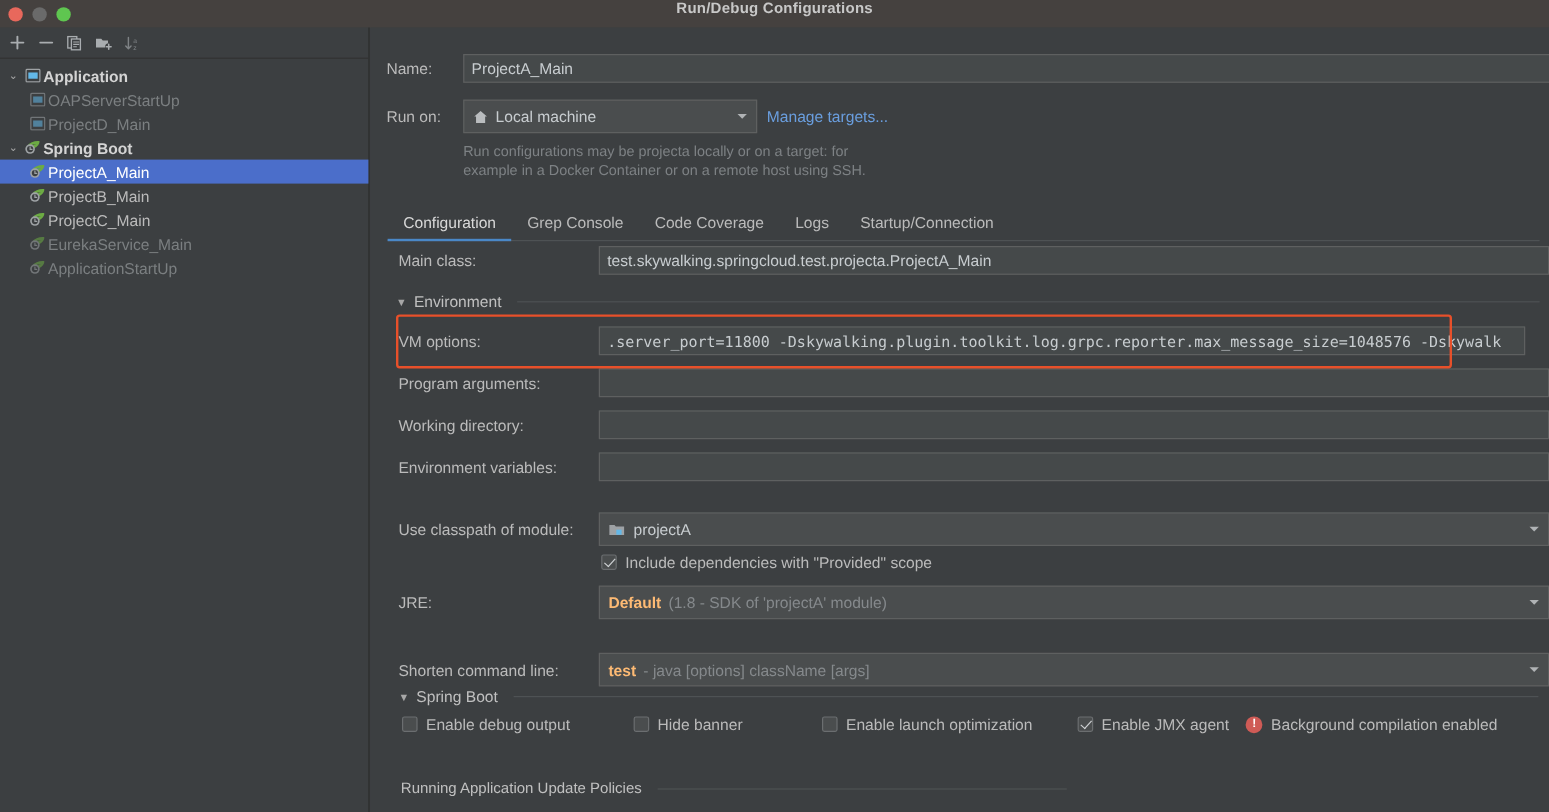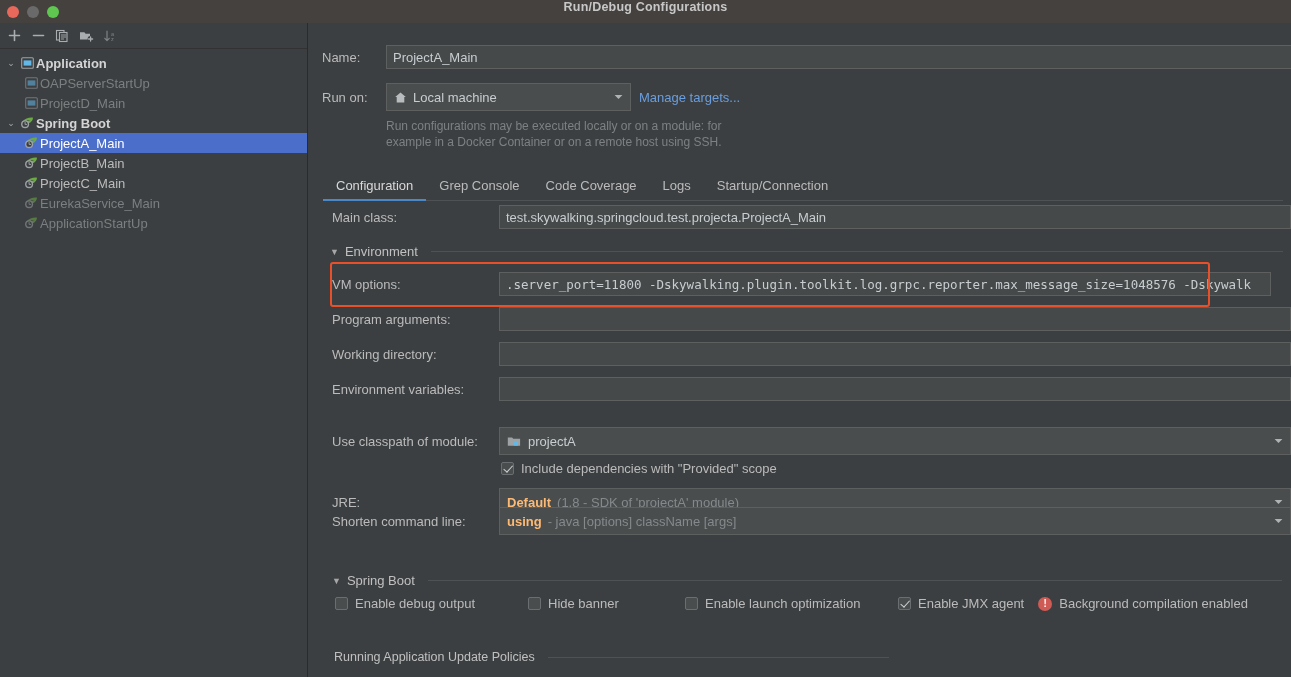--- a/index.html
+++ b/index.html
@@ -339,21 +339,21 @@
       <span class="arrow">
         <svg width="9" height="6" viewBox="0 0 9 6">
             <path d="M0.6 1 4.5 5 8.4 1z" fill="#b0b3b5"></path>
           </svg>
       </span>
     </div>
     <div class="linkbtn" style="margin-left:8px;">Manage targets...</div>
   </div>
 
   <div style="position:absolute; left:77px; top:95px; width:470px;">
-    <div class="hint">Run configurations may be executed locally or on a module: for</div>
+    <div class="hint">Run configurations may be projecta locally or on a target: for</div>
     <div class="hint">example in a Docker Container or on a remote host using SSH.</div>
   </div>
 
   <div id="tabs" style="position:absolute; left:14px; top:148px; width:960px;">
       <div class="tab active">Configuration</div>
       <div class="tab">Grep Console</div>
       <div class="tab">Code Coverage</div>
       <div class="tab">Logs</div>
       <div class="tab">Startup/Connection</div>
     </div>
@@ -418,24 +418,24 @@
       <span class="bold">Default</span>
       <span class="grey" style="margin-left:6px;">(1.8 - SDK of 'projectA' module)</span>
       <span class="arrow">
         <svg width="9" height="6" viewBox="0 0 9 6">
             <path d="M0.6 1 4.5 5 8.4 1z" fill="#b0b3b5"></path>
           </svg>
       </span>
     </div>
   </div>
 
-  <div class="row" style="position:absolute; left:23px; top:484px;">
+  <div class="row" style="position:absolute; left:23px; top:521px;">
     <div class="lbl" style="width:167px;">Shorten command line:</div>
     <div class="combo" style="width:792px;">
-      <span class="bold">using</span>
+      <span class="bold">test</span>
       <span class="grey" style="margin-left:6px;">- java [options] className [args]</span>
       <span class="arrow">
         <svg width="9" height="6" viewBox="0 0 9 6">
             <path d="M0.6 1 4.5 5 8.4 1z" fill="#b0b3b5"></path>
           </svg>
       </span>
     </div>
   </div>
 
   <div class="sect" style="position:absolute; left:23px; top:550px; width:950px;">

